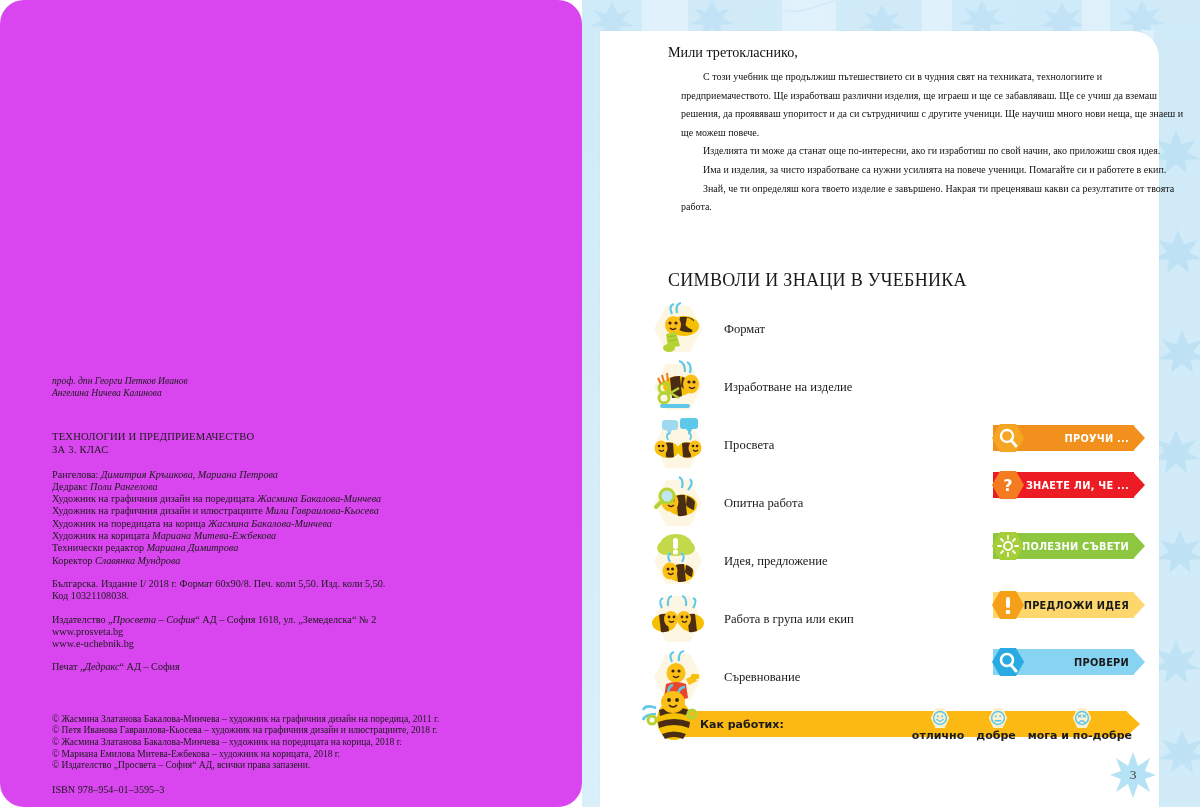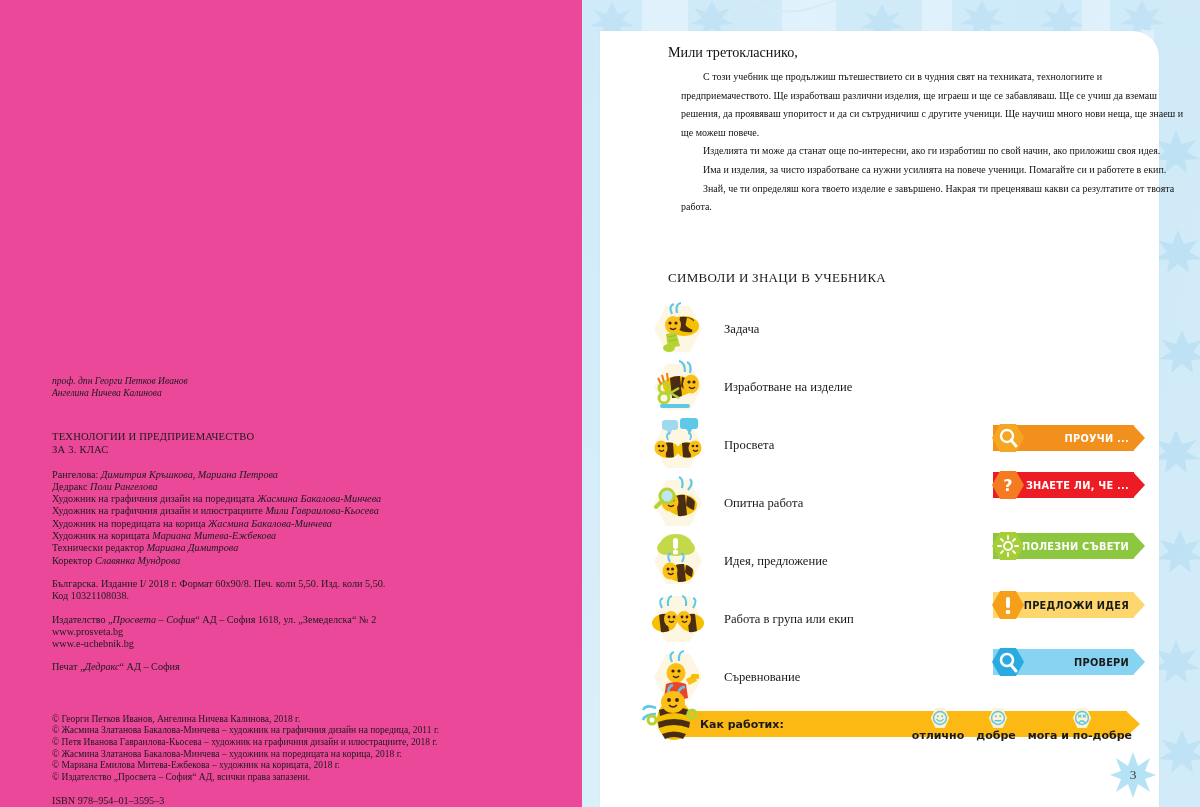--- a/index.html
+++ b/index.html
@@ -45,21 +45,22 @@
     background: #ffffff;
     border-top-right-radius: 26px;
     box-shadow: 0 0 2px rgba(0,0,0,.06);
   }
 
   
   .left-page {
     position: absolute;
     left: 0; top: 0;
     width: 582px; height: 807px;
-    background: #ec4899;
+    background: #d946ef;
+    border-radius: 24px;
   }
   .imprint {
     position: absolute;
     left: 52px;
     top: 375px;
     width: 470px;
     color: #1a1a1a;
   }
   .imprint .line { font-size: 10.2px; line-height: 12.3px; white-space: nowrap; }
   .imprint .it { font-style: italic; }
@@ -88,21 +89,21 @@
     top: 68px; left: -20px;
     width: 505px;
     font-size: 10px;
     line-height: 18.6px;
     margin-left: 33px;
   }
   .intro p { margin: 0; text-indent: 22px; }
   .section-head {
     position: absolute;
     top: 270px; left: 0;
-    font-size: 13px;
+    font-size: 18px;
     letter-spacing: .3px;
     color: #1a1a1a;
   }
 
   
   .legend { position: absolute; top: 300px; left: -22px; width: 510px; }
   .legend-row {
     position: relative;
     height: 58px;
     display: flex;
@@ -299,21 +300,20 @@
         <div class="line"><span>Издателство „</span><span class="it">Просвета – София</span><span>“ АД – София 1618, ул. „Земеделска“ № 2</span></div>
         <div class="line">www.prosveta.bg</div>
         <div class="line">www.e-uchebnik.bg</div>
       </div>
 
       <div class="blk">
         <div class="line"><span>Печат „</span><span class="it">Дедракс</span><span>“ АД – София</span></div>
       </div>
 
       <div class="copy" style="margin-top:40px">
-        <div class="line">© Георги Петков Иванов, Ангелина Ничева Калинова, 2018 г.</div>
         <div class="line">© Жасмина Златанова Бакалова-Минчева – художник на графичния дизайн на поредица, 2011 г.</div>
         <div class="line">© Петя Иванова Гавраилова-Кьосева – художник на графичния дизайн и илюстрациите, 2018 г.</div>
         <div class="line">© Жасмина Златанова Бакалова-Минчева – художник на поредицата на корица, 2018 г.</div>
         <div class="line">© Мариана Емилова Митева-Ежбекова – художник на корицата, 2018 г.</div>
         <div class="line">© Издателство „Просвета – София“ АД, всички права запазени.</div>
       </div>
 
       <div class="isbn">ISBN 978–954–01–3595–3</div>
     </div>
   </div>
@@ -343,21 +343,21 @@
             <path d="M41 17.5 a15 10 0 0 1 8 5.5 l-1.5 7 a15 10 0 0 1 -8 -5 z" fill="#f5c000"></path>
             <ellipse cx="27" cy="25" rx="8" ry="9" fill="#fbbf16"></ellipse>
             <circle cx="24" cy="23" r="1.6" fill="#3b2313"></circle>
             <circle cx="30" cy="23" r="1.6" fill="#3b2313"></circle>
             <path d="M24 28 q3 3 6 0" stroke="#3b2313" stroke-width="1.4" fill="none"></path>
             <path d="M20 34 l10 -2 l4 14 l-12 2 z" fill="#b5d334"></path>
             <path d="M22 37 l8 -1.5 M23 41 l8 -1.5" stroke="#9cbb28" stroke-width="1.2"></path>
             <ellipse cx="23" cy="48" rx="6" ry="4" fill="#b5d334"></ellipse>
           </svg>
         </div>
-        <div class="legend-label">Задача</div>
+        <div class="legend-label">Формат</div>
       </div>
 
       <div class="legend-row">
         <div class="bee-cell">
           <svg width="74" height="58" viewBox="0 0 74 58">
             <polygon points="20,6 44,6 56,29 44,52 20,52 8,29" fill="#fdf6e3"></polygon>
             <path d="M44 15 q2 -9 -3 -11" stroke="#5ec8e8" stroke-width="2.2" fill="none"></path>
             <path d="M39 14 q0 -10 -6 -11" stroke="#5ec8e8" stroke-width="2.2" fill="none"></path>
             <ellipse cx="32" cy="28" rx="15" ry="10" fill="#f5c000"></ellipse>
             <path d="M24 20 a15 10 0 0 1 10 -2 l2 20 a15 10 0 0 1 -10 2 z" fill="#4a2c14"></path>

